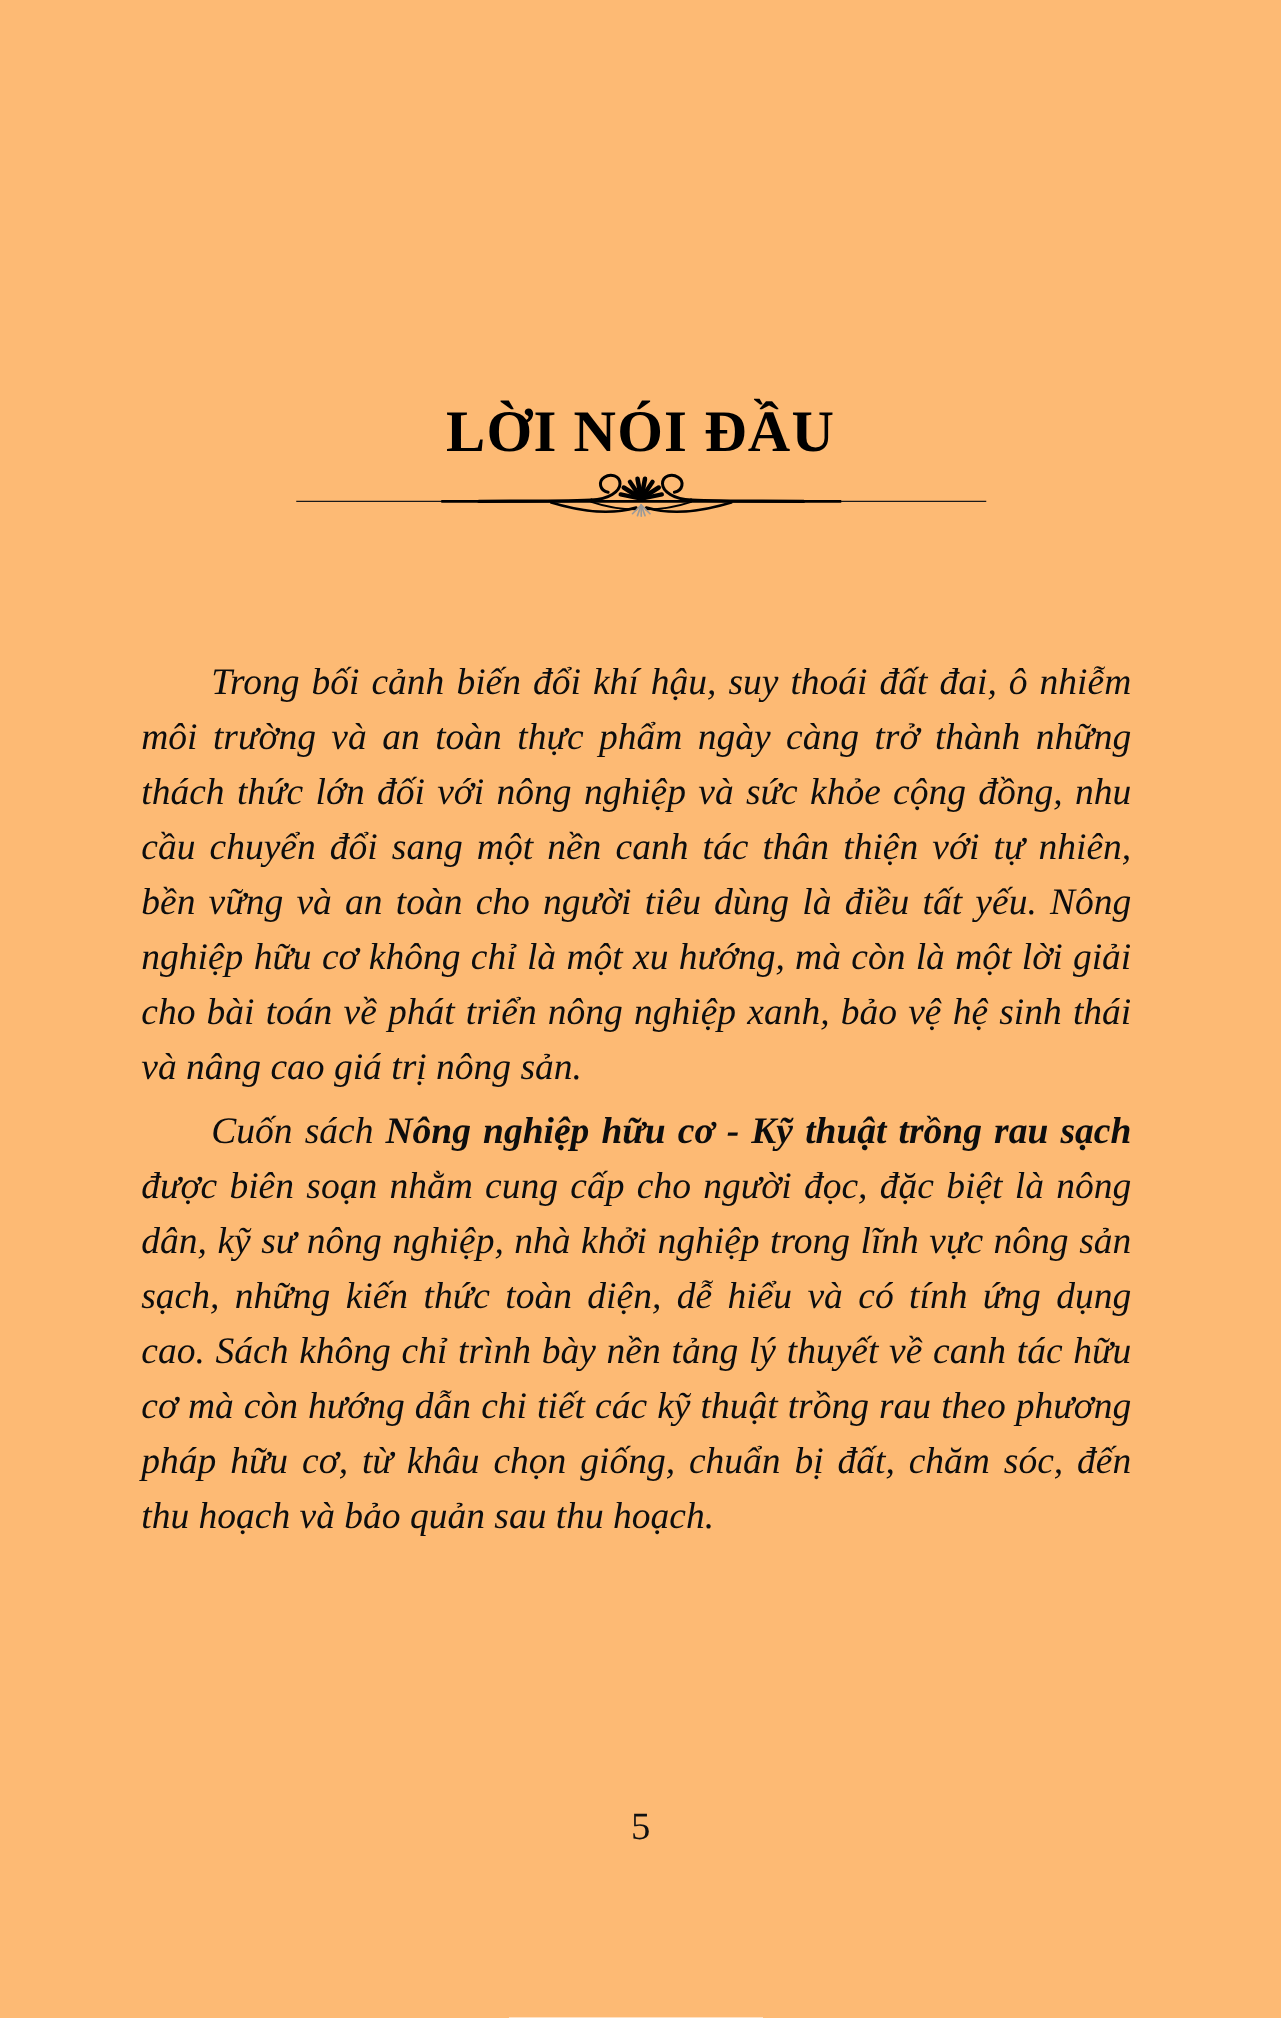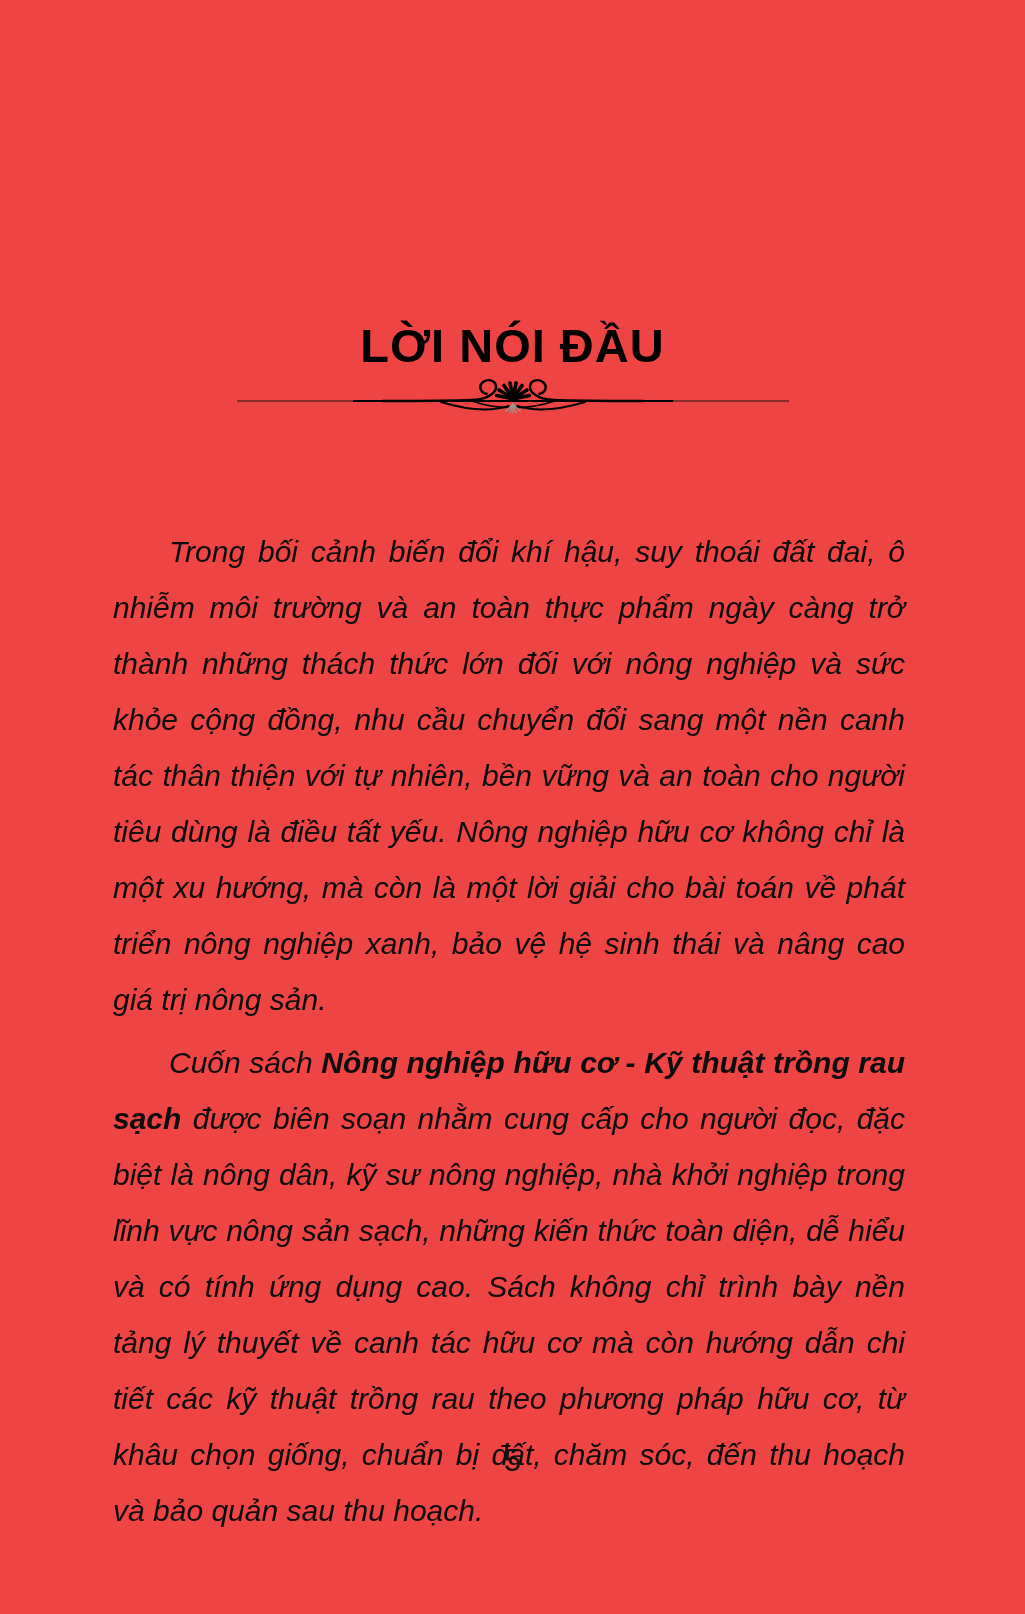--- a/index.html
+++ b/index.html
@@ -1,21 +1,21 @@
 <!DOCTYPE html>
 <html><head>
 <meta charset="utf-8">
 <style>
   html, body { margin: 0; padding: 0; background: #ffffff; }
   .page {
     position: relative;
     width: 1025px;
     height: 1614px;
-    background: #ef4444;
-    font-family: Liberation Sans, sans-serif;
+    background: #fdba74;
+    font-family: Liberation Serif, serif;
     color: #0d0d0d;
     overflow: hidden;
   }
   .page-title {
     position: absolute;
     top: 320px;
     left: 0;
     width: 100%;
     text-align: center;
     font-size: 47px;
@@ -36,21 +36,21 @@
   .body-text {
     position: absolute;
     left: 113px;
     top: 524px;
     width: 792px;
   }
   .para {
     margin: 0 0 7px 0;
     font-style: italic;
     font-size: 30px;
-    line-height: 56px;
+    line-height: 44px;
     text-align: justify;
     text-indent: 56px;
     color: #0d0d0d;
   }
   .para .bold { font-weight: 700; }
   .para.force-last { text-align-last: justify; }
   .page-number {
     position: absolute;
     top: 1443px;
     left: 0;

